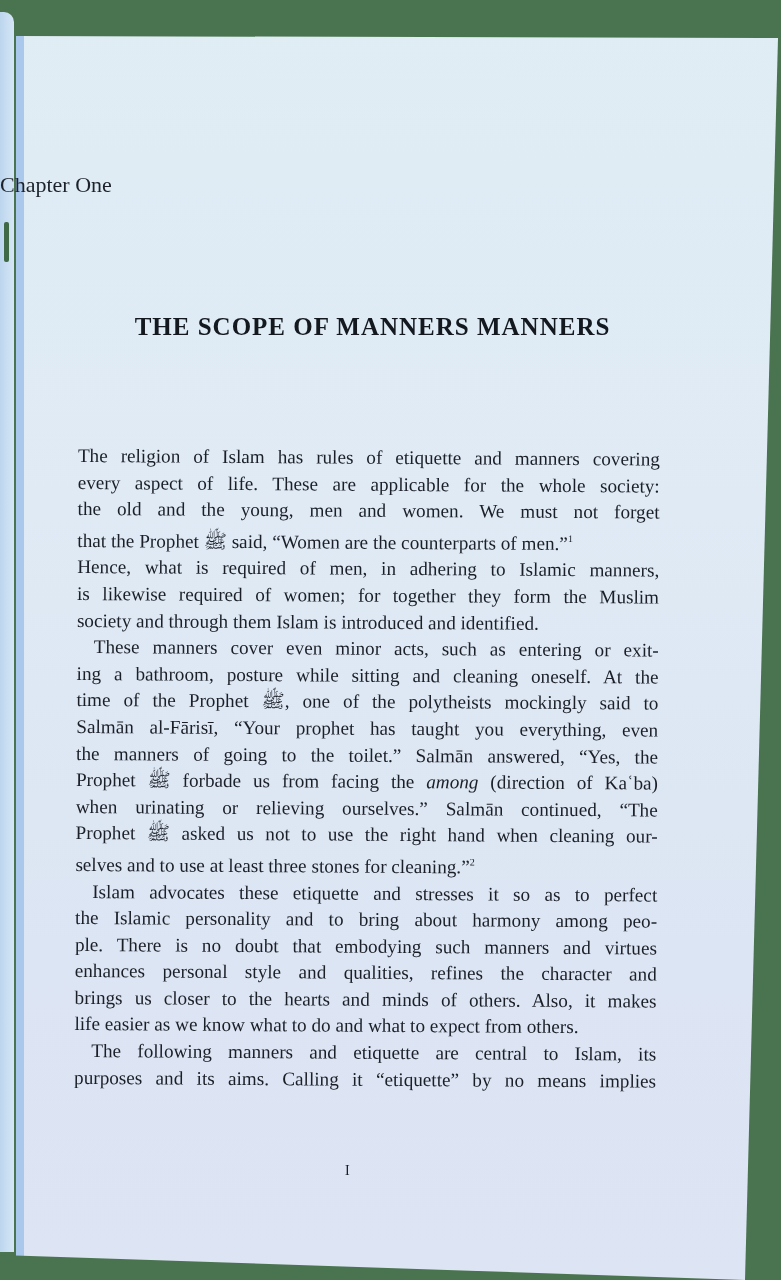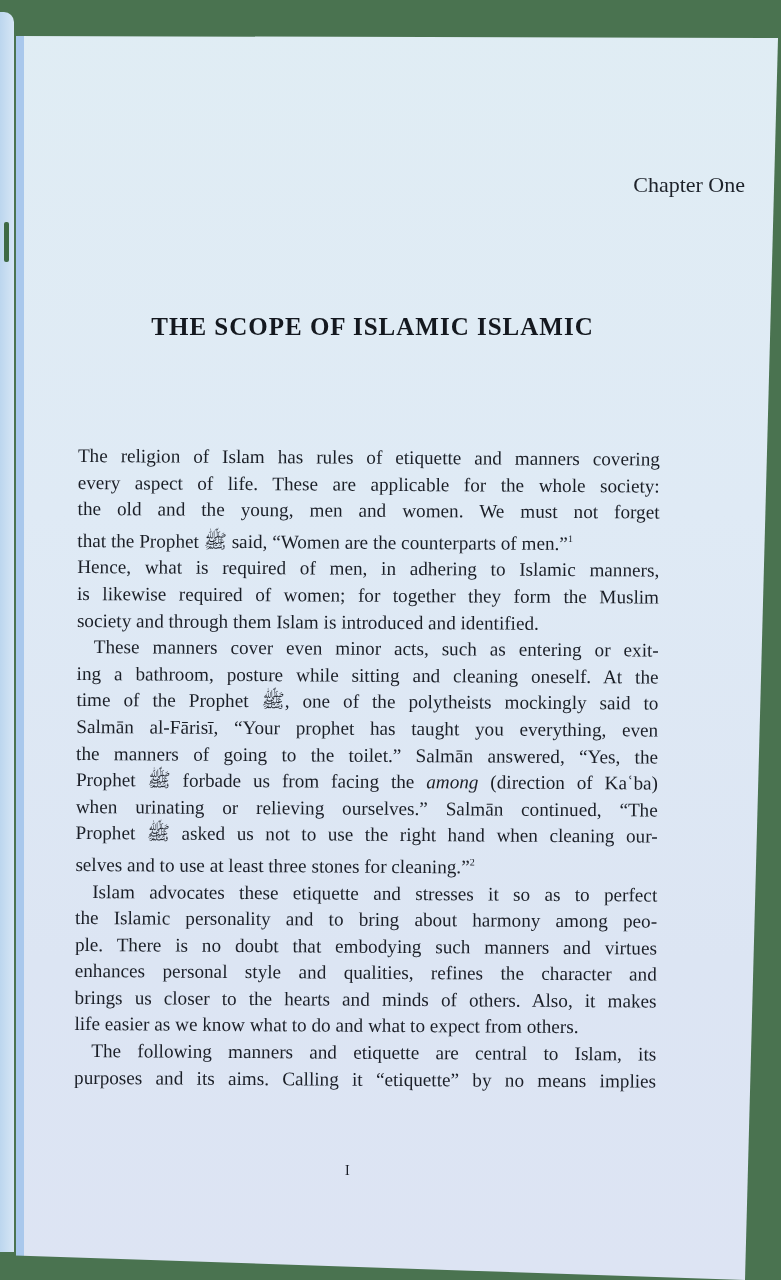--- a/index.html
+++ b/index.html
@@ -28,21 +28,21 @@
     clip-path: polygon(16px 36px, 24px 36px, 24px 1280px, 16px 1280px);
     background: #a9c8ec;
   }
   .bottom-strip {
     position: absolute; left: 0; top: 0; width: 781px; height: 1280px;
     background: #4a7350;
     clip-path: polygon(0 1255px, 745px 1280px, 0 1280px);
   }
   .chapter-label {
     position: absolute; left: 0; width: 745px; top: 172px;
-    text-align: right; font-size: 22px; color: #1d222a;
+    text-align: left; font-size: 22px; color: #1d222a;
   }
   .chapter-title {
     position: absolute; left: 0; width: 745px; top: 313px;
     text-align: center; font-size: 25px; font-weight: bold;
     letter-spacing: 1px; color: #14181f;
   }
   .body-text {
     position: absolute; left: 78px; top: 443px; width: 582px;
     font-size: 19.2px; line-height: 26.6px; color: #1b1f27;
     transform: rotate(0.35deg); transform-origin: left top;
@@ -59,21 +59,21 @@
 <body>
 
 <div class="prev-page">
   <div class="notch"></div>
 </div>
 <div class="page"></div>
 <div class="page-shade"></div>
 <div class="bottom-strip"></div>
 
 <div class="chapter-label">Chapter One</div>
-<div class="chapter-title">THE SCOPE OF ISLAMIC ISLAMIC</div>
+<div class="chapter-title">THE SCOPE OF MANNERS MANNERS</div>
 
 <div class="body-text">
 
   <span class="line">The religion of Islam has rules of etiquette and manners covering</span>
   <span class="line">every aspect of life. These are applicable for the whole society:</span>
   <span class="line">the old and the young, men and women. We must not forget</span>
   <span class="line last"><span>that the Prophet ﷺ said, “Women are the counterparts of men.”</span><span class="sup">1</span></span>
   <span class="line">Hence, what is required of men, in adhering to Islamic manners,</span>
   <span class="line">is likewise required of women; for together they form the Muslim</span>
   <span class="line last">society and through them Islam is introduced and identified.</span>

